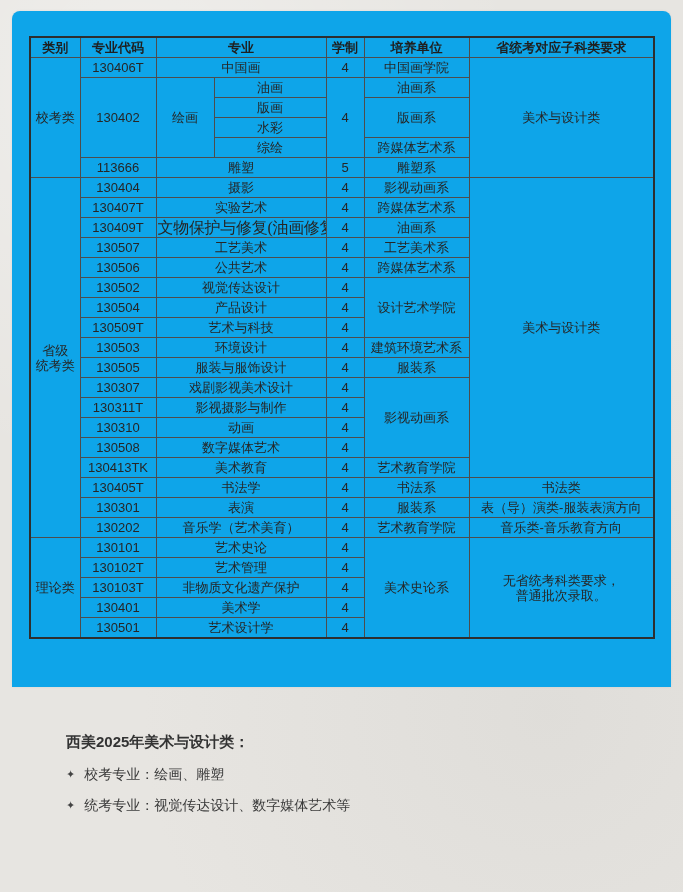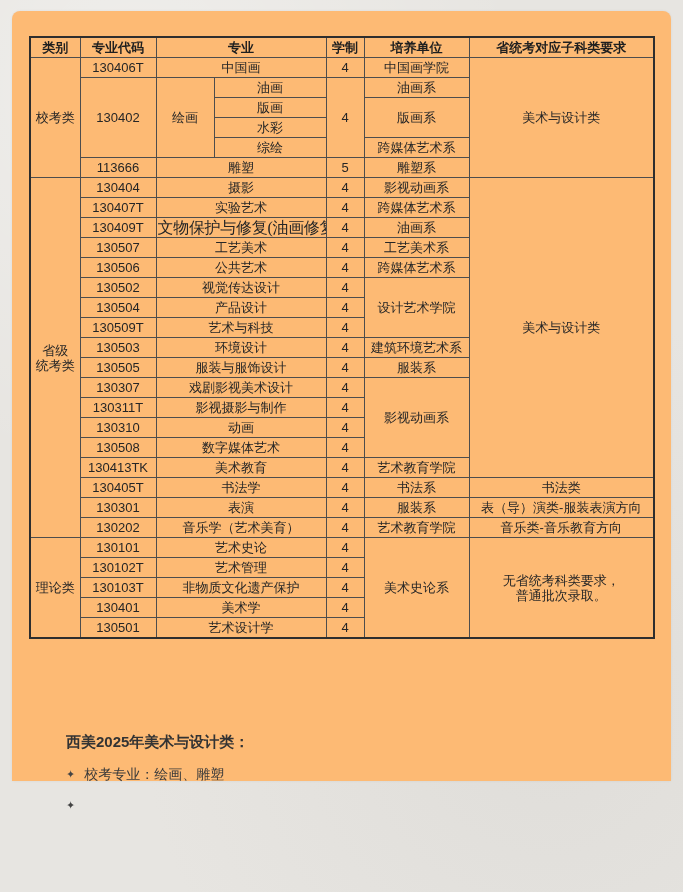--- a/index.html
+++ b/index.html
@@ -5,22 +5,22 @@
   html,body{margin:0;padding:0;}
   body{
     width:683px;height:892px;position:relative;overflow:hidden;
     font-family:"Liberation Sans","DejaVu Sans",sans-serif;
     background:
       radial-gradient(circle at 20% 10%, rgba(255,255,255,.35), transparent 40%),
       radial-gradient(circle at 80% 80%, rgba(200,198,194,.25), transparent 45%),
       #e7e5e1;
   }
   .card{
-    position:absolute;left:12px;top:11px;width:659px;height:770px;
-    background:#fdba74;border-radius:8px 8px 0 0;
+    position:absolute;left:12px;top:11px;width:659px;height:676px;
+    background:#0ea5e9;border-radius:8px 8px 0 0;
     box-shadow:0 0 3px rgba(0,0,0,.06);
   }
   .table-wrap{position:absolute;left:17px;top:25px;}
   table{
     border-collapse:collapse;table-layout:fixed;width:624px;
     border:2px solid #2e2e2e;
     font-size:13px;color:#262626;
   }
   th,td{
     border:1px solid #4d4d4d;
@@ -241,16 +241,17 @@
   </div>
 
   <div class="footer">
     <div class="heading">西美2025年美术与设计类：</div>
     <div class="bullet-line">
       <span class="bullet-icon">✦</span>
       <span>校考专业：绘画、雕塑</span>
     </div>
     <div class="bullet-line">
       <span class="bullet-icon">✦</span>
+      <span>统考专业：视觉传达设计、数字媒体艺术等</span>
     </div>
   </div>
 
 </div>
 
 </body></html>

